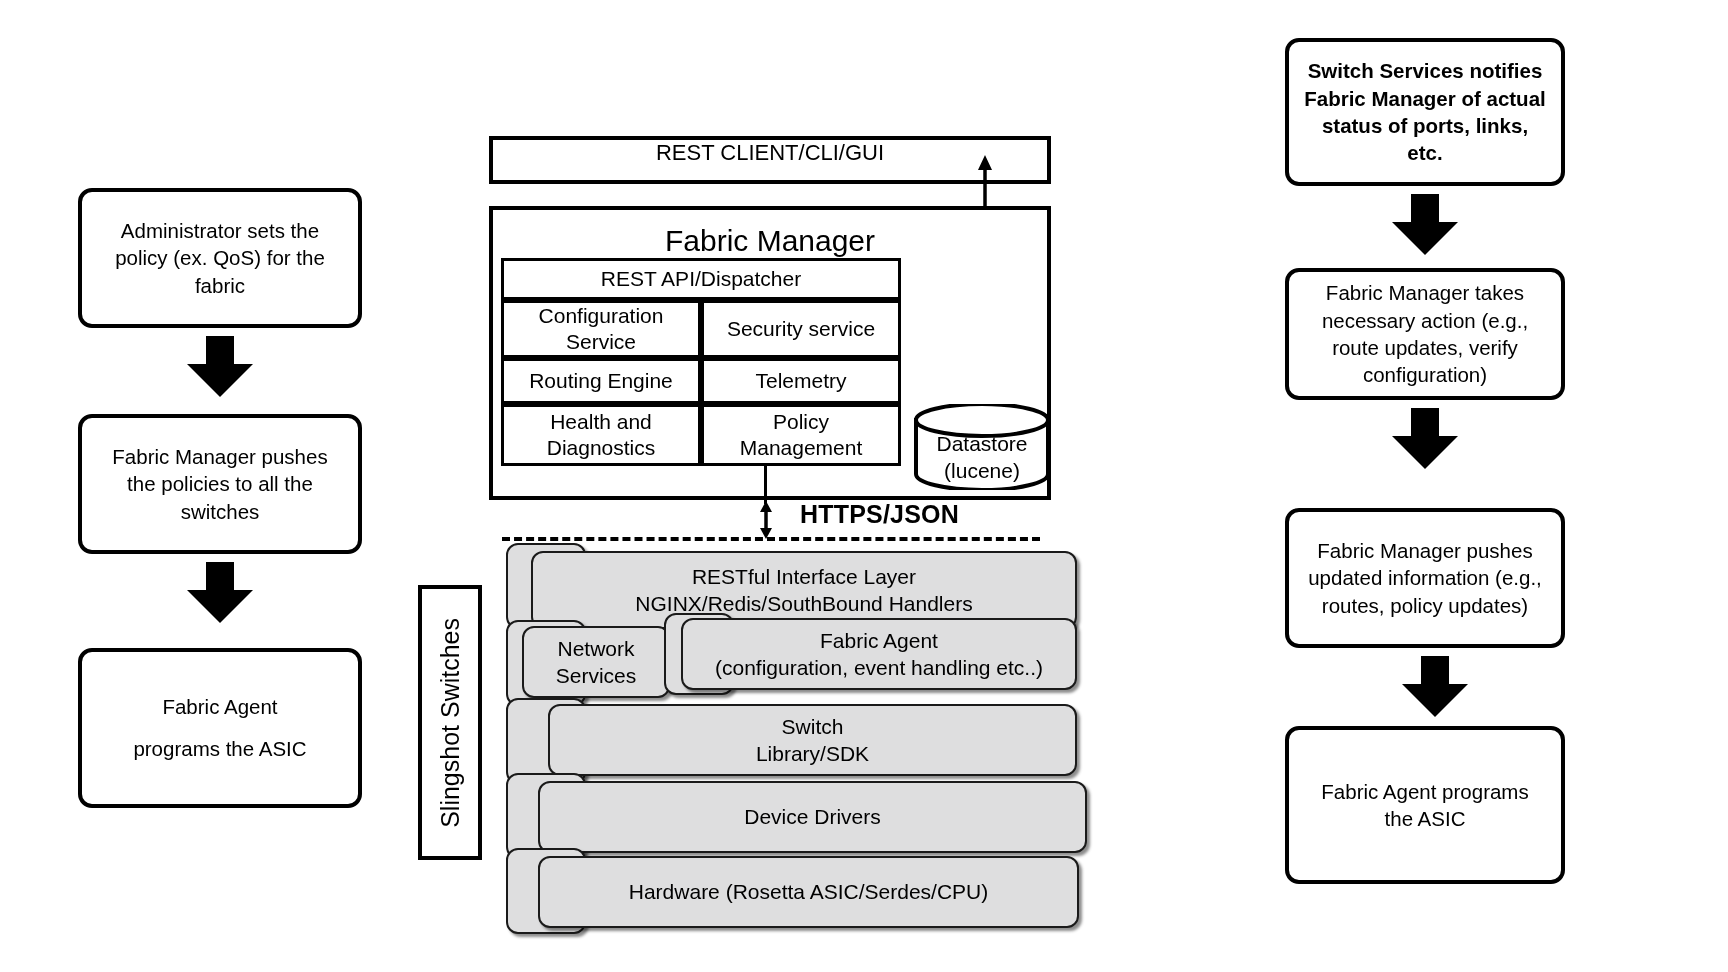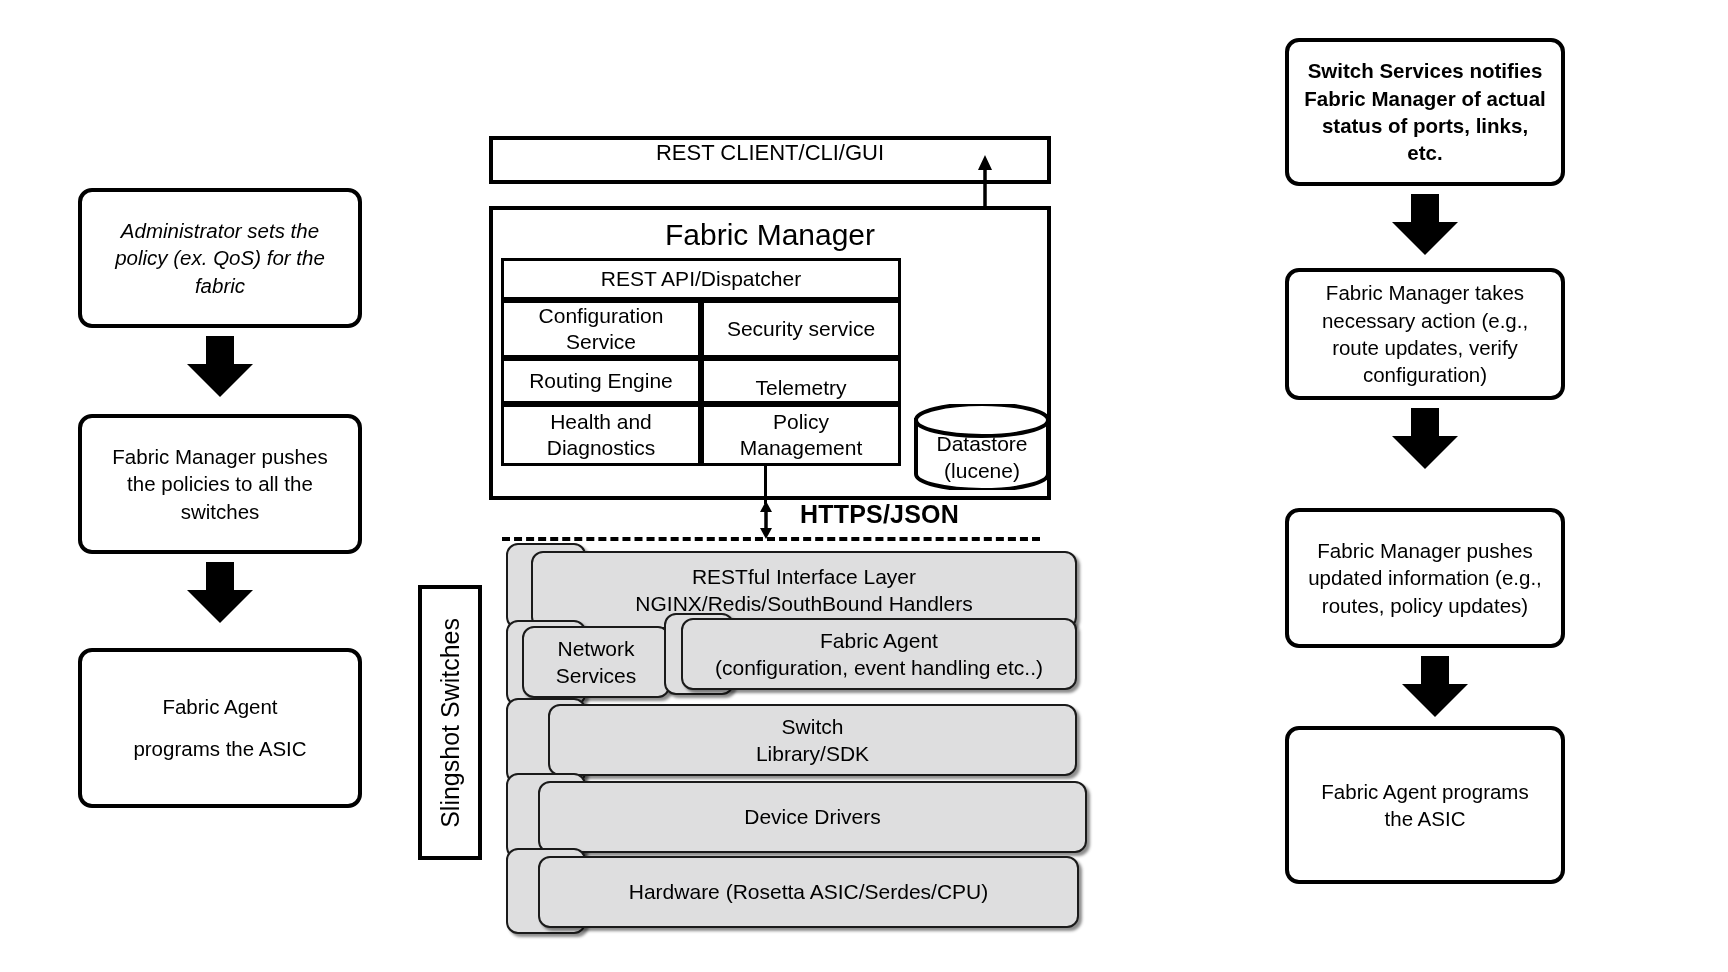--- a/index.html
+++ b/index.html
@@ -137,21 +137,21 @@
   .stack .card.front .txt { white-space: pre-line; }
 
   
   .thinline { background: #000; }
 </style>
 </head>
 <body>
 
 <div id="canvas">
 
-  <div class="abs flowbox" style="left:78px; top:188px; width:284px; height:140px;font-style:italic;">
+  <div class="abs flowbox" style="left:78px; top:188px; width:284px; height:140px;">
     <span class="txt">Administrator sets the
 policy (ex. QoS) for the
 fabric</span>
   </div>
 
   <div class="abs blockarrow" style="left:183px; top:336px; width:74px; height:62px;">
     <svg width="74" height="62" viewBox="0 0 74 62" aria-hidden="true">
       <polygon points="23,0 51,0 51,28 70,28 37,61 4,28 23,28" fill="#000"></polygon>
     </svg>
   </div>
@@ -179,39 +179,39 @@
 
   <div class="abs" style="left:972px; top:155px; width:26px; height:76px;">
     <svg width="26" height="76" viewBox="0 0 26 76" aria-hidden="true">
       <line x1="13" y1="10" x2="13" y2="66" stroke="#000" stroke-width="3.5"></line>
       <polygon points="13,0 20,15 6,15" fill="#000"></polygon>
       <polygon points="13,76 20,61 6,61" fill="#000"></polygon>
     </svg>
   </div>
 
   <div class="abs" id="fm-outer" style="left:489px; top:206px; width:562px; height:294px;">
-    <div id="fm-title" style="margin-top:10px;">Fabric Manager</div>
+    <div id="fm-title" style="margin-top:16px;">Fabric Manager</div>
   </div>
 
   <div class="abs fm-cell" style="left:501px; top:258px; width:400px; height:42px;">
     <span class="txt">REST API/Dispatcher</span>
   </div>
 
   <div class="abs fm-cell" style="left:501px; top:300px; width:200px; height:58px;">
     <span class="txt">Configuration
 Service</span>
   </div>
   <div class="abs fm-cell" style="left:501px; top:358px; width:200px; height:46px;">
     <span class="txt">Routing Engine</span>
   </div>
 
   <div class="abs fm-cell" style="left:701px; top:300px; width:200px; height:58px;">
     <span class="txt">Security service</span>
   </div>
-  <div class="abs fm-cell" style="left:701px; top:358px; width:200px; height:46px;align-items:flex-end;">
+  <div class="abs fm-cell" style="left:701px; top:358px; width:200px; height:46px;">
     <span class="txt">Telemetry</span>
   </div>
 
   <div class="abs fm-cell" style="left:501px; top:404px; width:200px; height:62px;">
     <span class="txt">Health and
 Diagnostics</span>
   </div>
   <div class="abs fm-cell" style="left:701px; top:404px; width:200px; height:62px;">
     <span class="txt">Policy
 Management</span>

